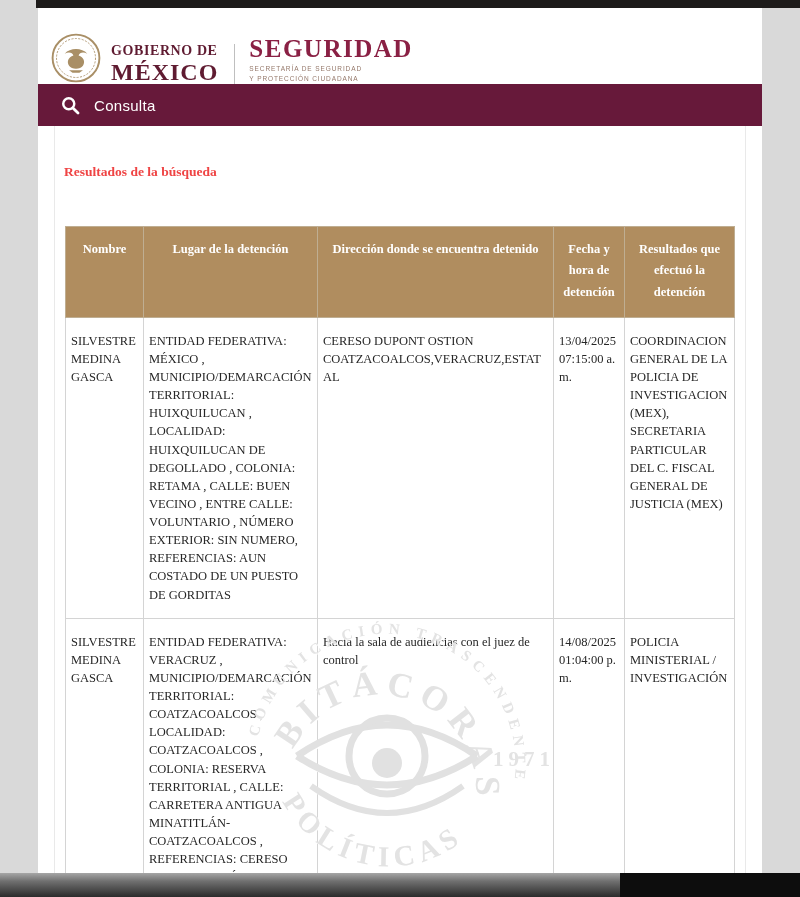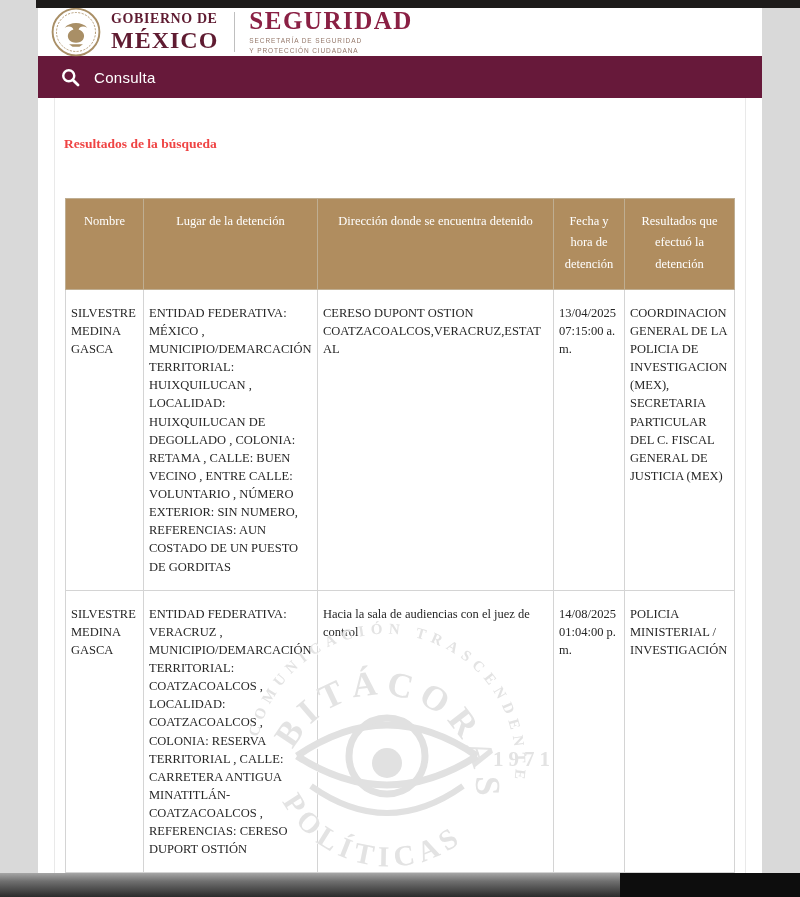--- a/index.html
+++ b/index.html
@@ -4,40 +4,40 @@
 <style>
   * { margin:0; padding:0; box-sizing:border-box; }
   html,body { width:800px; height:897px; overflow:hidden; }
   body { background:#d9d9d9; position:relative; font-family:"Liberation Serif", serif; }
 
   .top-edge-bar { position:absolute; left:36px; right:0; top:0; height:8px; background:#1d1b1a; z-index:5; }
 
   .page { position:absolute; left:38px; top:8px; width:724px; bottom:24px; background:#ffffff; z-index:1; }
 
   
-  .brand-bar { height:48px; background:#fff; display:flex; align-items:center; padding-left:12px; }
+  .brand-bar { height:76px; background:#fff; display:flex; align-items:flex-end; padding-left:12px; }
   .seal { width:52px; height:52px; flex:0 0 auto; }
   .brand-text { margin-left:9px; color:#5f1b31; line-height:1; }
   .brand-line1 { font-size:14px; font-weight:bold; letter-spacing:.6px; display:block; }
   .brand-line2 { font-size:24px; font-weight:bold; letter-spacing:1px; display:block; margin-top:2px; }
   .v-divider { width:1px; height:40px; background:#bfbfbf; margin:0 14px 0 16px; }
   .agency-name { font-size:25px; font-weight:bold; color:#8a2044; letter-spacing:1.5px; line-height:1; }
   .agency-sub { font-family:"Liberation Sans", sans-serif; font-size:6.5px; color:#95786a; letter-spacing:.9px; line-height:1.55; margin-top:3px; }
 
   
   .consulta-bar { height:42px; background:#67193a; display:flex; align-items:center; padding-left:22px; }
   .search-icon { width:21px; height:21px; }
   .consulta-label { color:#ffffff; font-family:"Liberation Sans", sans-serif; font-size:15px; margin-left:13px; letter-spacing:.3px; }
 
   
   .panel { margin:0 16px; border:1px solid #e9e9e9; border-top:none; background:#fff; min-height:695px; padding:38px 9px 0 9px; position:relative; }
   .results-title { font-size:13.5px; font-weight:bold; color:#ef4444; }
 
   table.results { border-collapse:collapse; width:669px; margin:46px auto 0 auto; table-layout:fixed; }
-  .results th { background:#b08d5f; color:#ffffff; font-weight:normal; font-size:12.5px; padding:12px 6px 14px 6px; border:1px solid #bfae92; text-align:center; vertical-align:top; line-height:1.7; }
+  .results th { background:#b08d5f; color:#ffffff; font-weight:bold; font-size:12.5px; padding:12px 6px 14px 6px; border:1px solid #bfae92; text-align:center; vertical-align:top; line-height:1.7; }
   .results td { background:#ffffff; border:1px solid #d4d4d4; font-size:12.5px; color:#262626; padding:14px 5px; text-align:left; vertical-align:top; line-height:1.45; word-wrap:break-word; }
   .col-nombre{width:78px;} .col-lugar{width:174px;} .col-dir{width:236px;} .col-fecha{width:71px;} .col-aut{width:110px;}
 
   
   .watermark { position:absolute; left:205px; top:596px; width:372px; height:306px; z-index:3; pointer-events:none; filter:drop-shadow(1px 1px 0 rgba(255,255,255,.95)); }
   .wm-arc { font-family:"Liberation Serif", serif; fill:#e3e3e3; }
   .wm-outer-text { font-size:15px; letter-spacing:6px; font-weight:bold; }
   .wm-big { font-size:35px; font-weight:bold; letter-spacing:7px; }
   .wm-bottom { font-size:29px; font-weight:bold; letter-spacing:6px; }
   .wm-year { font-size:21px; letter-spacing:5px; fill:#e3e3e3; font-weight:bold; }

